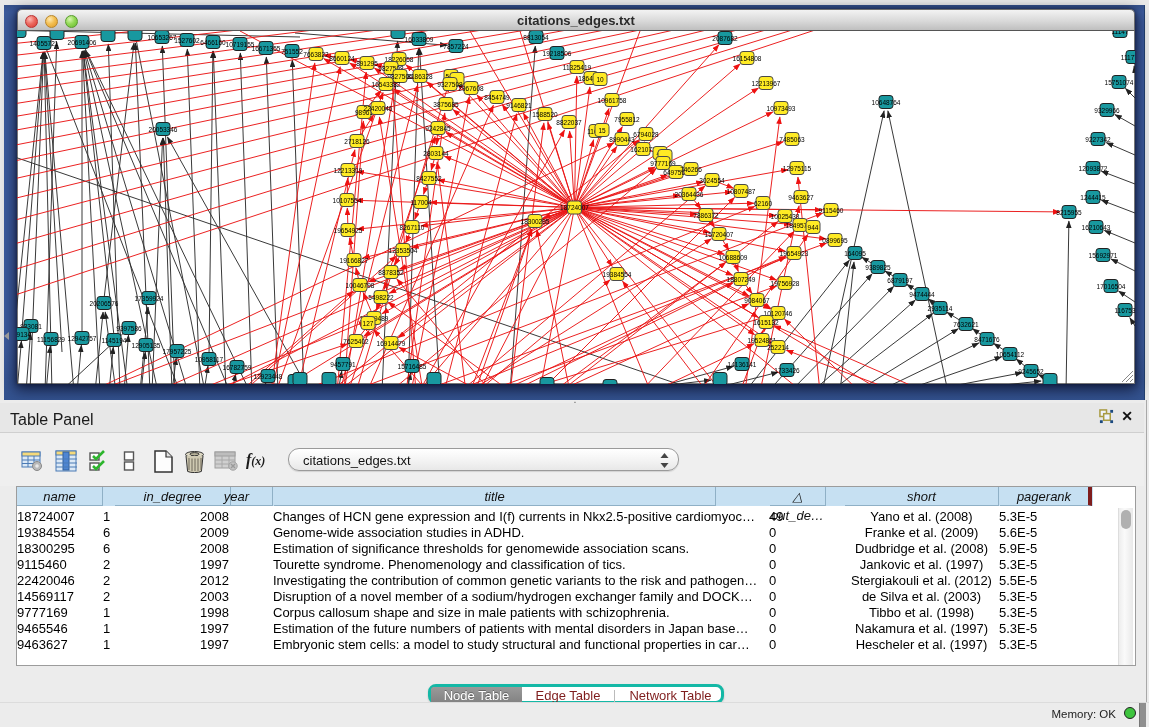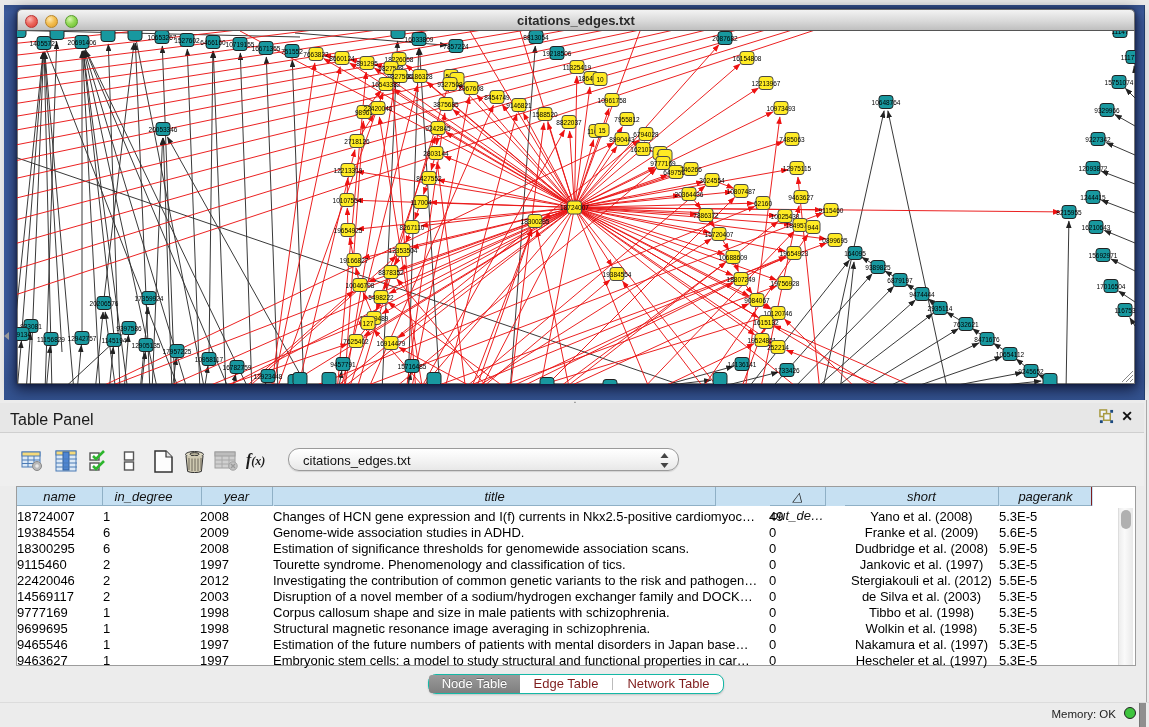--- a/index.html
+++ b/index.html
@@ -59,22 +59,22 @@
 td.c3 { width:73px; padding-left:3px; }
 td.c4 { width:496px; padding-left:5px; }
 td.c5 { width:75px; padding-left:4px; }
 td.c6 { width:155px; text-align:center; padding-right:26px; }
 td.c7 { width:94px; padding-left:7px; }
 #vscroll { position:absolute; right:2px; top:21px; width:15px; height:157px;
   background:linear-gradient(90deg,#ededed,#fafafa 40%,#e9e9e9); border-left:1px solid #ddd; }
 #vthumb { position:absolute; left:2px; top:2px; width:10px; height:19px;
   background:#b0b0b0; border-radius:5px; }
 
-#tabs { position:absolute; left:428px; top:274px; width:296px; height:20px;
-  border:1px solid #14b8a6; border-radius:8px; background:#fff;
+#tabs { position:absolute; left:428px; top:284px; width:296px; height:20px;
+  border:3px solid #14b8a6; border-radius:8px; background:#fff;
   box-shadow:0 1px 2px rgba(0,0,0,0.18); font-size:13px; }
 #tabs .seg { position:absolute; top:0; height:18px; line-height:18px; text-align:center; color:#7f1d1d; }
 #tabs .sel { background:linear-gradient(#9a9a9a,#7f7f7f); color:#fff;
   border-radius:3px 0 0 3px; text-shadow:0 -1px 0 rgba(0,0,0,0.3); }
 #tabs .sep { position:absolute; top:3px; width:1px; height:12px; background:#bbb; }
 
 #statusbar { position:absolute; left:0; top:702px; width:1149px; height:38px;
   background:#ececec; border-top:1px solid #dcdcdc; }
 #mem { position:absolute; right:33px; top:5px; font-size:11.5px; color:#222; }
 #memdot { position:absolute; right:13px; top:4px; width:12px; height:12px;
@@ -736,26 +736,26 @@
         <div class="txt">citations_edges.txt</div>
         <svg class="ar" style="position:absolute;right:9px;top:4px" width="9" height="15" viewBox="0 0 9 15">
           <path d="M4.5 0 L8.5 5 H0.5 z" fill="#444"></path>
           <path d="M4.5 15 L8.5 10 H0.5 z" fill="#444"></path>
         </svg>
       </div>
     </div>
     <div id="tablebox">
       <div id="thead">
         <div style="left:0;width:86px">name</div>
-        <div style="left:69px;width:116px">in_degree</div>
+        <div style="left:98px;width:116px">in_degree</div>
         <div style="left:184px;width:72px">year</div>
         <div style="left:257px;width:442px">title</div>
         <div style="left:753px;width:56px">△ out_de…</div>
         <div style="left:828px;width:154px">short</div>
-        <div style="left:983px;width:92px;border-right:1px solid #7f1d1d">pagerank</div>
+        <div style="left:983px;width:92px;border-right:4px solid #7f1d1d">pagerank</div>
       </div>
       <div id="tbody">
           <table>
             <tbody>
 <tr>
                 <td class="c1">18724007</td>
                 <td class="c2">1</td>
                 <td class="c3">2008</td>
                 <td class="c4">Changes of HCN gene expression and I(f) currents in Nkx2.5-positive cardiomyoc…</td>
                 <td class="c5">49</td>
@@ -810,29 +810,20 @@
 <tr>
                 <td class="c1">9777169</td>
                 <td class="c2">1</td>
                 <td class="c3">1998</td>
                 <td class="c4">Corpus callosum shape and size in male patients with schizophrenia.</td>
                 <td class="c5">0</td>
                 <td class="c6">Tibbo et al. (1998)</td>
                 <td class="c7">5.3E-5</td>
               </tr>
 <tr>
-                <td class="c1">9699695</td>
-                <td class="c2">1</td>
-                <td class="c3">1998</td>
-                <td class="c4">Structural magnetic resonance image averaging in schizophrenia.</td>
-                <td class="c5">0</td>
-                <td class="c6">Wolkin et al. (1998)</td>
-                <td class="c7">5.3E-5</td>
-              </tr>
-<tr>
                 <td class="c1">9465546</td>
                 <td class="c2">1</td>
                 <td class="c3">1997</td>
                 <td class="c4">Estimation of the future numbers of patients with mental disorders in Japan base…</td>
                 <td class="c5">0</td>
                 <td class="c6">Nakamura et al. (1997)</td>
                 <td class="c7">5.3E-5</td>
               </tr>
 <tr>
                 <td class="c1">9463627</td>

